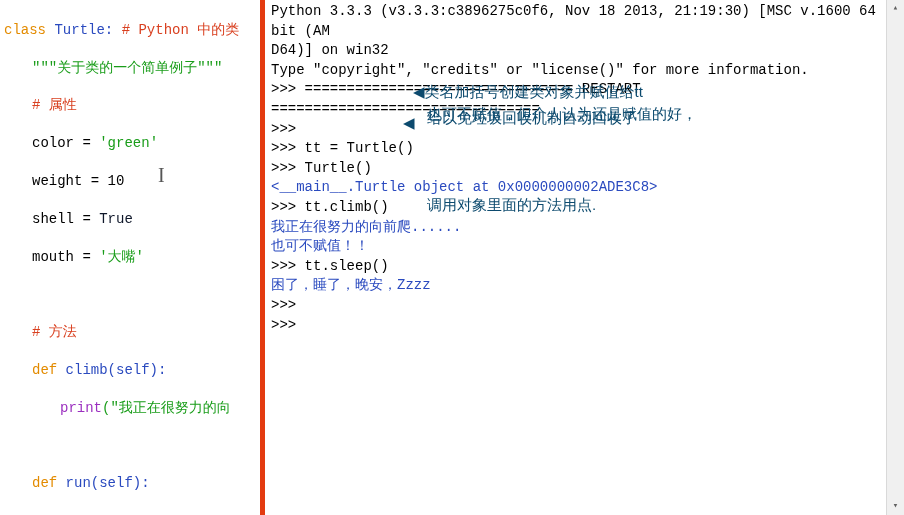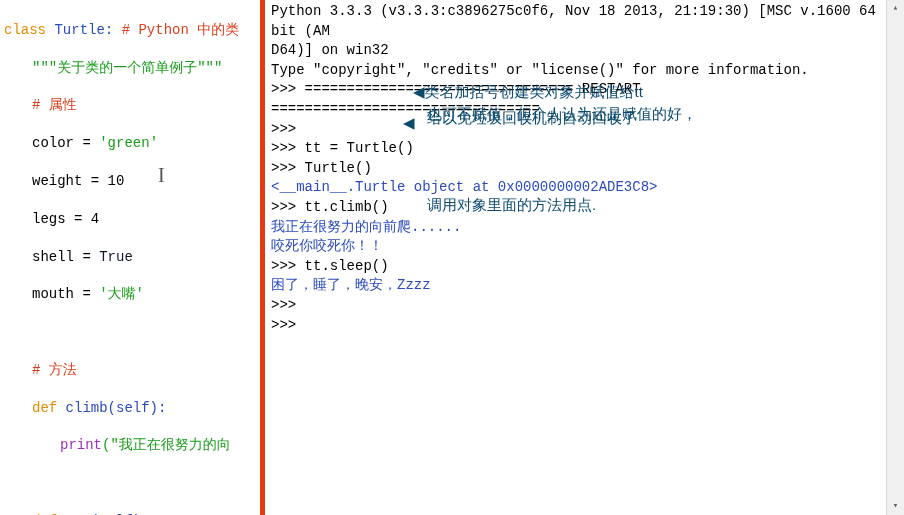--- a/index.html
+++ b/index.html
@@ -28,21 +28,20 @@
 <body>
 
 <div class="container">
 
   <div class="left-pane">
 <span class="line"><span class="kw">class </span><span class="blue">Turtle: </span><span class="comment"># Python 中的类</span></span>
 <span class="ind1 str">"""关于类的一个简单例子"""</span>
 <span class="ind1 comment"># 属性</span>
 <span class="ind1"><span>color = </span><span class="str">'green'</span></span>
 <span class="ind1">weight = 10</span>
-<span class="ind1">legs = 4</span>
 <span class="ind1"><span>shell = </span><span class="bool">True</span></span>
 <span class="ind1"><span>mouth = </span><span class="str">'大嘴'</span></span>
 <span class="line"> </span>
 <span class="ind1 comment"># 方法</span>
 <span class="ind1"><span class="kw">def </span><span class="blue">climb(self):</span></span>
 <span class="ind2"><span class="purple">print</span><span class="str">("我正在很努力的向</span></span>
 <span class="line"> </span>
 <span class="ind1"><span class="kw">def </span><span class="blue">run(self):</span></span>
 
 
@@ -63,21 +62,21 @@
     <div>Python 3.3.3 (v3.3.3:c3896275c0f6, Nov 18 2013, 21:19:30) [MSC v.1600 64 bit (AM</div>
     <div>D64)] on win32</div>
     <div>Type "copyright", "credits" or "license()" for more information.</div>
     <div><span>&gt;&gt;&gt; </span><span>================================ RESTART ================================</span></div>
     <div>&gt;&gt;&gt; </div>
     <div>&gt;&gt;&gt; tt = Turtle()</div>
     <div>&gt;&gt;&gt; Turtle()</div>
     <div class="blue"><span>&lt;</span><span>__main__</span><span>.Turtle object at 0x0000000002ADE3C8</span><span>&gt;</span></div>
     <div>&gt;&gt;&gt; tt.climb()</div>
     <div class="blue">我正在很努力的向前爬......</div>
-    <div class="blue">咬死你咬死你！！</div>
+    <div class="blue">也可不赋值！！</div>
     <div>&gt;&gt;&gt; tt.sleep()</div>
     <div class="blue">困了，睡了，晚安，Zzzz</div>
     <div>&gt;&gt;&gt; </div>
     <div>&gt;&gt;&gt; </div>
 
     <div class="annot" style="left:148px;top:82px;"><span class="tri">◀</span><span>类名加括号创建类对象并赋值给tt</span></div>
     <div class="annot" style="left:138px;top:113px;"><span class="tri">◀</span></div>
     <div class="annot" style="left:162px;top:104px;">也可不赋值，但个人认为还是赋值的好，</div>
     <div class="annot" style="left:162px;top:108px;">给以免垃圾回收机制自动回收了</div>
     <div class="annot" style="left:162px;top:195px;">调用对象里面的方法用点.</div>

